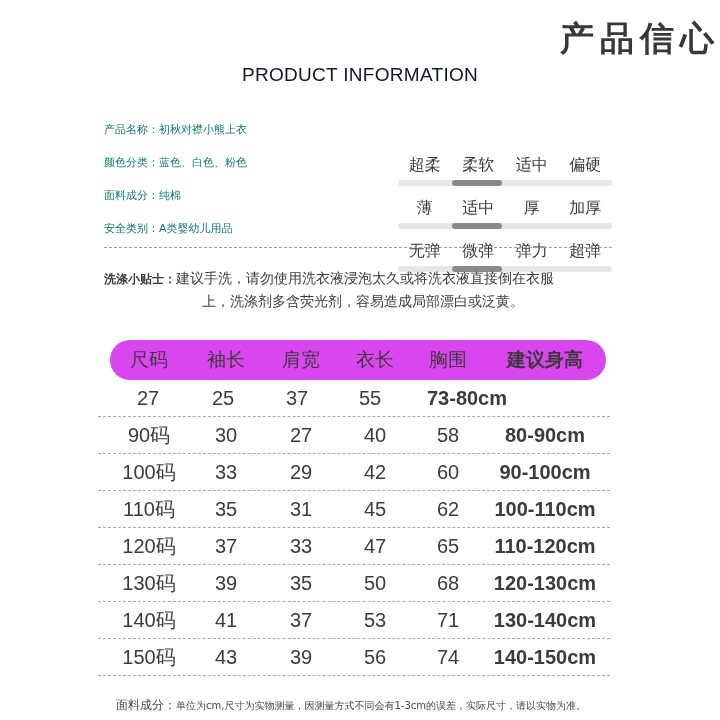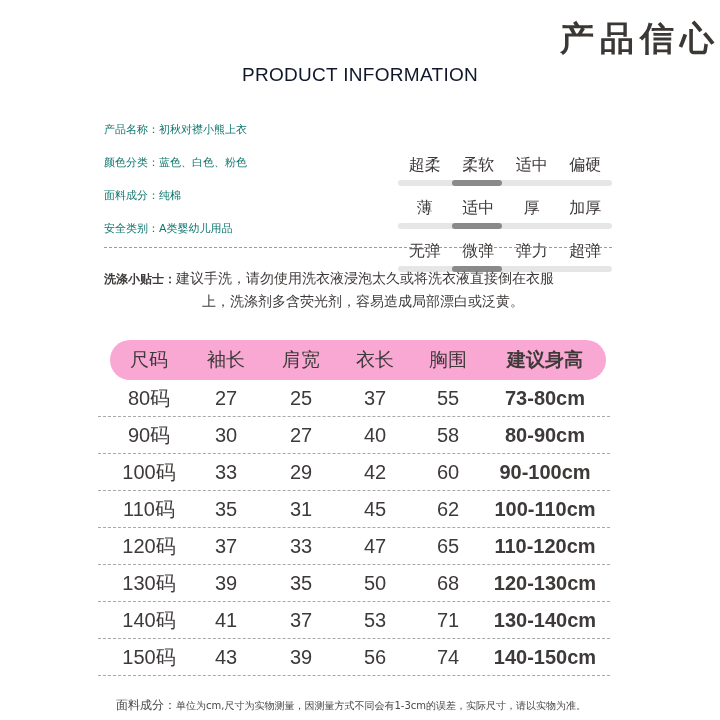--- a/index.html
+++ b/index.html
@@ -15,21 +15,21 @@
   .rating-group { height:43px; position:relative; }
   .rating-labels { display:flex; height:26px; }
   .rating-labels span { flex:1; text-align:center; font-size:16px; line-height:26px; color:#3e3a39; }
   .track { position:absolute; left:0; right:0; top:28px; height:6px; border-radius:3px; background:#e6e6e6; }
   .thumb { position:absolute; top:0; height:6px; border-radius:3px; background:#8a8a8a; }
   .dash-line { position:absolute; left:104px; width:508px; border-top:1px dashed #9c9c9c; }
   .tips { position:absolute; left:104px; top:267px; width:520px; font-size:14px; line-height:22px; color:#3e3a39; }
   .tips .label { font-size:12px; font-weight:bold; }
   .tips .line2 { padding-left:98px; }
   .table { position:absolute; left:110px; top:340px; width:496px; }
-  .thead { height:40px; background:#f9a8d4; border-radius:20px; display:flex; align-items:center; }
+  .thead { height:40px; background:#d946ef; border-radius:20px; display:flex; align-items:center; }
   .thead span { font-size:19px; color:#3e3a39; text-align:center; }
   .trow { height:36px; display:flex; align-items:center; border-bottom:1px dashed #a8a8a8; margin:0 -4px 0 -12px; padding:0 4px 0 12px; }
   .trow span { font-family:"Liberation Sans", sans-serif; font-size:20px; color:#3e3a39; text-align:center; }
   .c0 { width:78px; } .c1 { width:76px; } .c2 { width:74px; } .c3 { width:74px; } .c4 { width:72px; } .c5 { width:122px;font-weight:bold; }
   .footnote { position:absolute; left:116px; top:697px; font-size:10px; color:#4a4644; white-space:nowrap; }
   .footnote .label { font-size:12px; }
 </style>
 </head>
 <body>
 
@@ -98,21 +98,20 @@
   <div class="thead">
     <span class="c0">尺码</span>
     <span class="c1">袖长</span>
     <span class="c2">肩宽</span>
     <span class="c3">衣长</span>
     <span class="c4">胸围</span>
     <span class="c5">建议身高</span>
   </div>
   <div id="tbody">
       <div class="trow">
-        <span class="c0">80码</span>
         <span class="c1">27</span>
         <span class="c2">25</span>
         <span class="c3">37</span>
         <span class="c4">55</span>
         <span class="c5">73-80cm</span>
       </div>
       <div class="trow">
         <span class="c0">90码</span>
         <span class="c1">30</span>
         <span class="c2">27</span>

